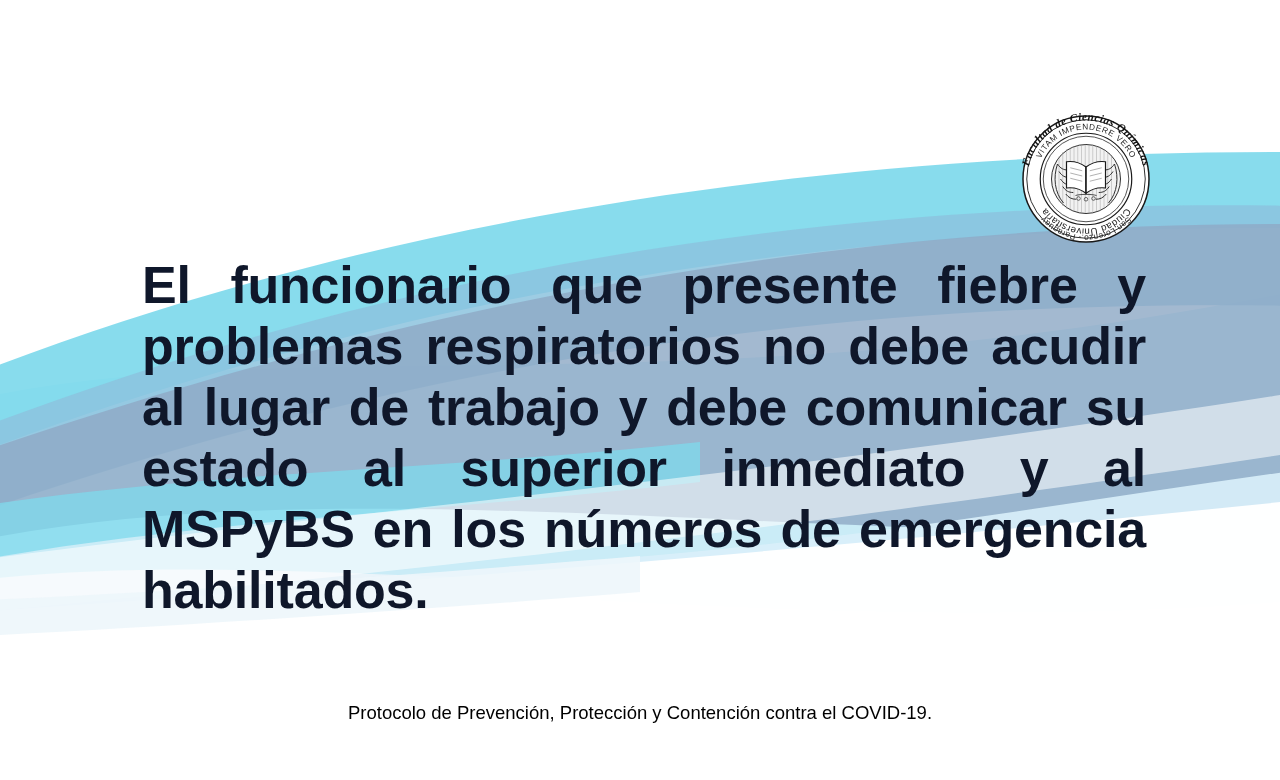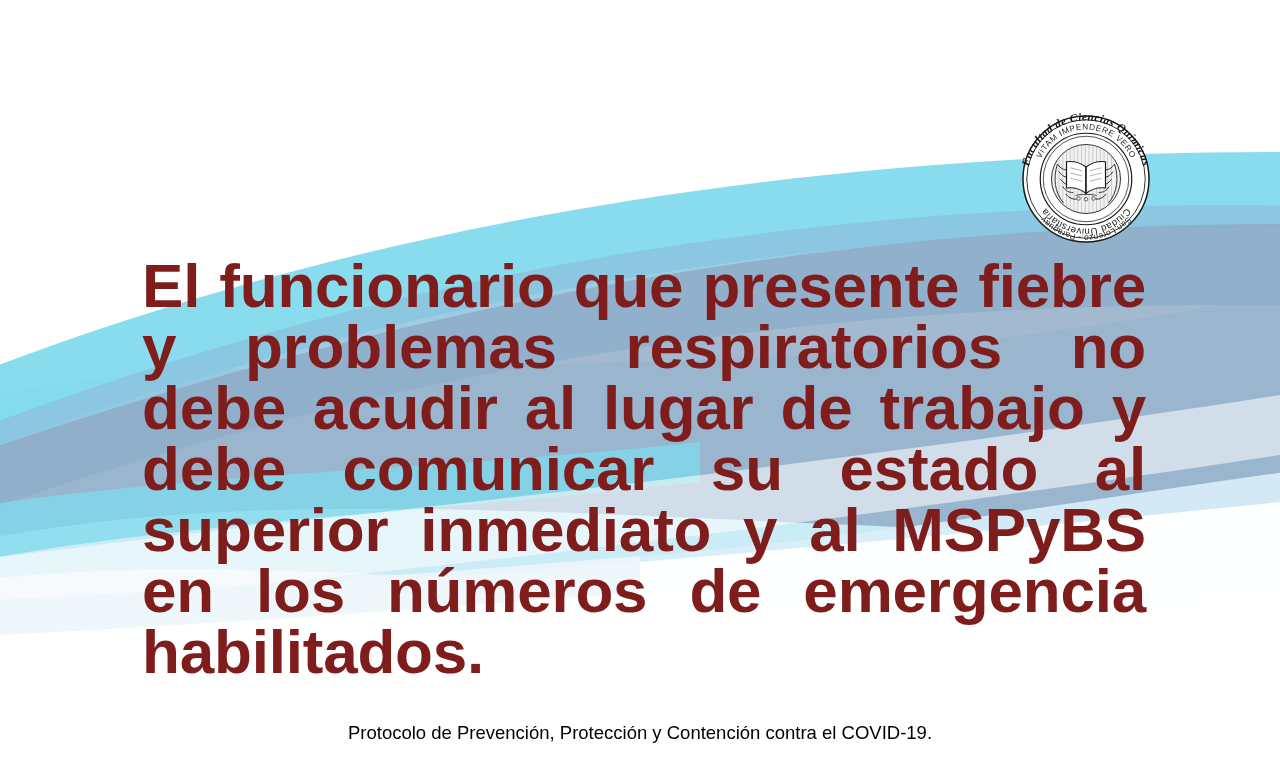--- a/index.html
+++ b/index.html
@@ -27,24 +27,24 @@
     left: 1011px;
     top: 104px;
     width: 150px;
     height: 150px;
   }
   #body-text {
     position: absolute;
     left: 142px;
     top: 255px;
     width: 1004px;
-    font-size: 62px;
+    font-size: 52px;
     font-weight: bold;
     line-height: 61px;
-    color: #7f1d1d;
+    color: #0f172a;
     text-align: justify;
     text-justify: inter-word;
     letter-spacing: -0.2px;
   }
   #body-text > .para {
     margin: 0;
     text-align: justify;
   }
   #body-text > .para::after {
     content: "";
@@ -55,21 +55,21 @@
     position: absolute;
     left: 0;
     top: 700px;
     width: 1280px;
     text-align: center;
     font-size: 18.5px;
     line-height: 25px;
     color: #000000;
     font-weight: normal;
   }
-  #footer .line1 { display: block; margin-top: 20px; }
+  #footer .line1 { display: block; }
   #footer .line2 { display: block; }
 </style>
 </head>
 <body>
 
 <div id="slide">
 
   <svg id="waves" viewBox="0 0 1280 780" preserveAspectRatio="none" xmlns="http://www.w3.org/2000/svg">
 
     <path d="M -20 430 C 260 372 640 430 1300 330 L 1300 680 C 700 700 300 646 -20 664 Z" fill="#EAF4FA" opacity="1"></path>

